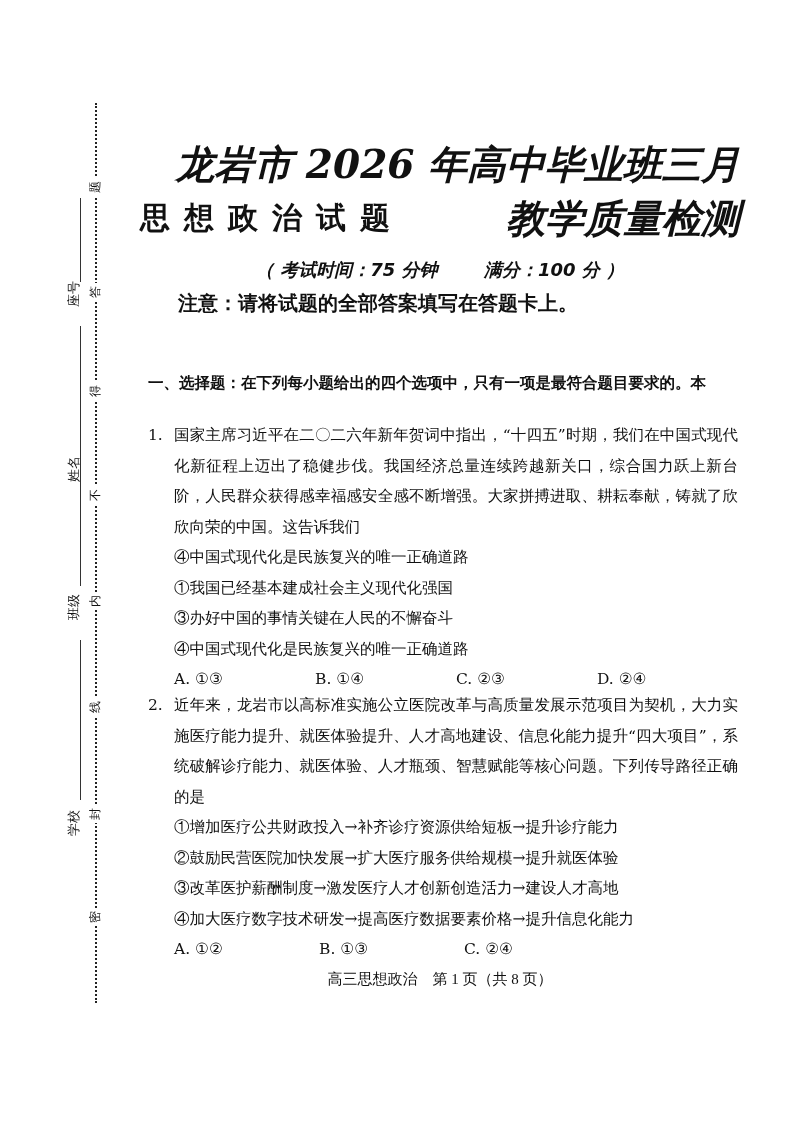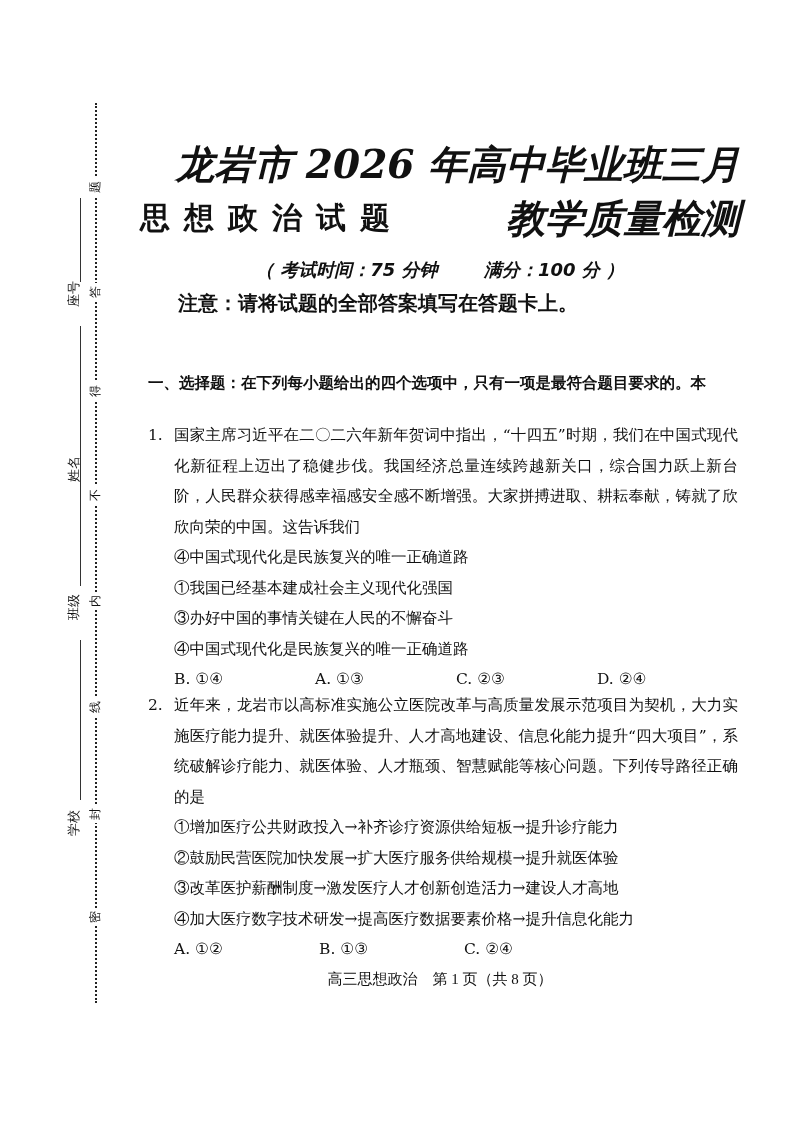--- a/index.html
+++ b/index.html
@@ -68,22 +68,22 @@
 </div>
 
 <div class="q serif" style="top:420px">
   <span class="num">1.</span>
   <div class="stem">国家主席习近平在二〇二六年新年贺词中指出，“十四五”时期，我们在中国式现代化新征程上迈出了稳健步伐。我国经济总量连续跨越新关口，综合国力跃上新台阶，人民群众获得感幸福感安全感不断增强。大家拼搏进取、耕耘奉献，铸就了欣欣向荣的中国。这告诉我们</div>
   <div class="opt">④中国式现代化是民族复兴的唯一正确道路</div>
   <div class="opt">①我国已经基本建成社会主义现代化强国</div>
   <div class="opt">③办好中国的事情关键在人民的不懈奋斗</div>
   <div class="opt">④中国式现代化是民族复兴的唯一正确道路</div>
   <div class="choices">
+    <span class="c">A.  ①③</span>
     <span class="c">B.  ①④</span>
-    <span class="c">A.  ①③</span>
     <span class="c">C.  ②③</span>
     <span class="c">D.  ②④</span>
   </div>
 </div>
 
 <div class="q serif" style="top:690px">
   <span class="num">2.</span>
   <div class="stem">近年来，龙岩市以高标准实施公立医院改革与高质量发展示范项目为契机，大力实施医疗能力提升、就医体验提升、人才高地建设、信息化能力提升“四大项目”，系统破解诊疗能力、就医体验、人才瓶颈、智慧赋能等核心问题。下列传导路径正确的是</div>
   <div class="opt">①增加医疗公共财政投入→补齐诊疗资源供给短板→提升诊疗能力</div>
   <div class="opt">②鼓励民营医院加快发展→扩大医疗服务供给规模→提升就医体验</div>

